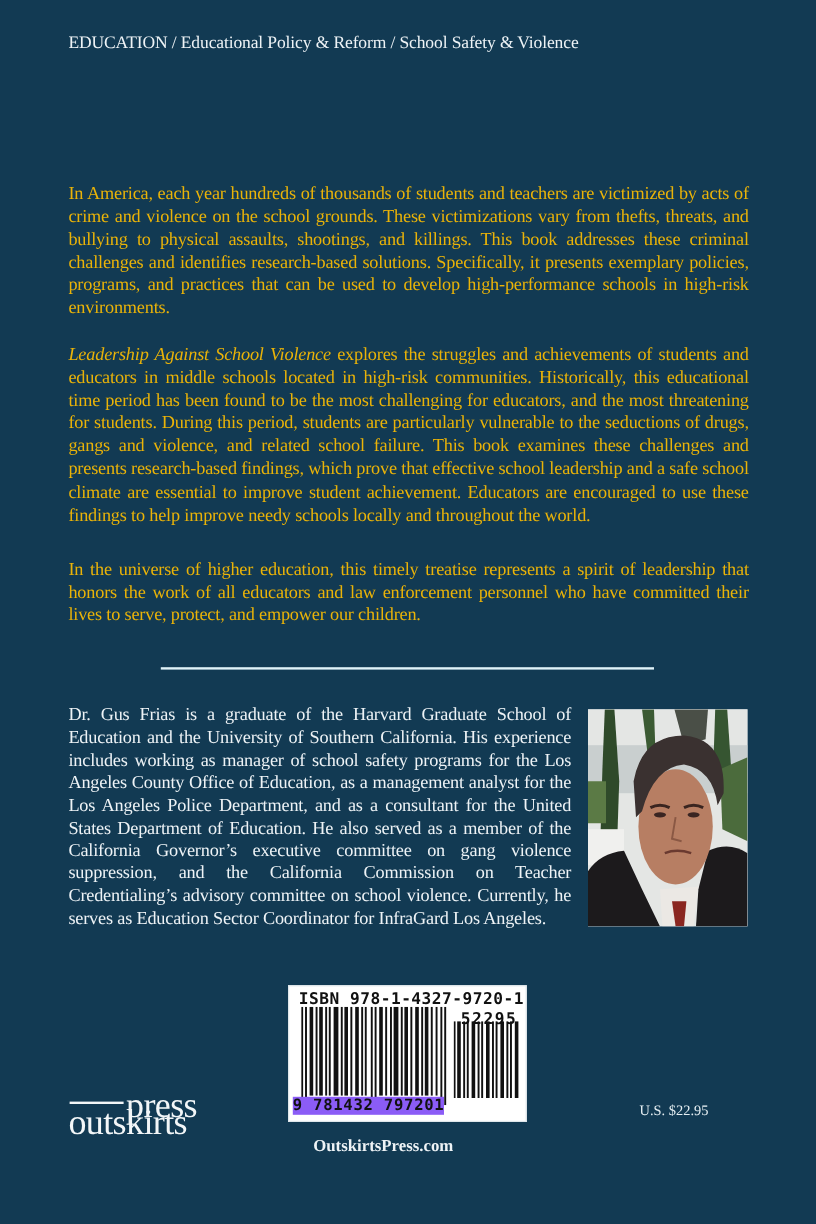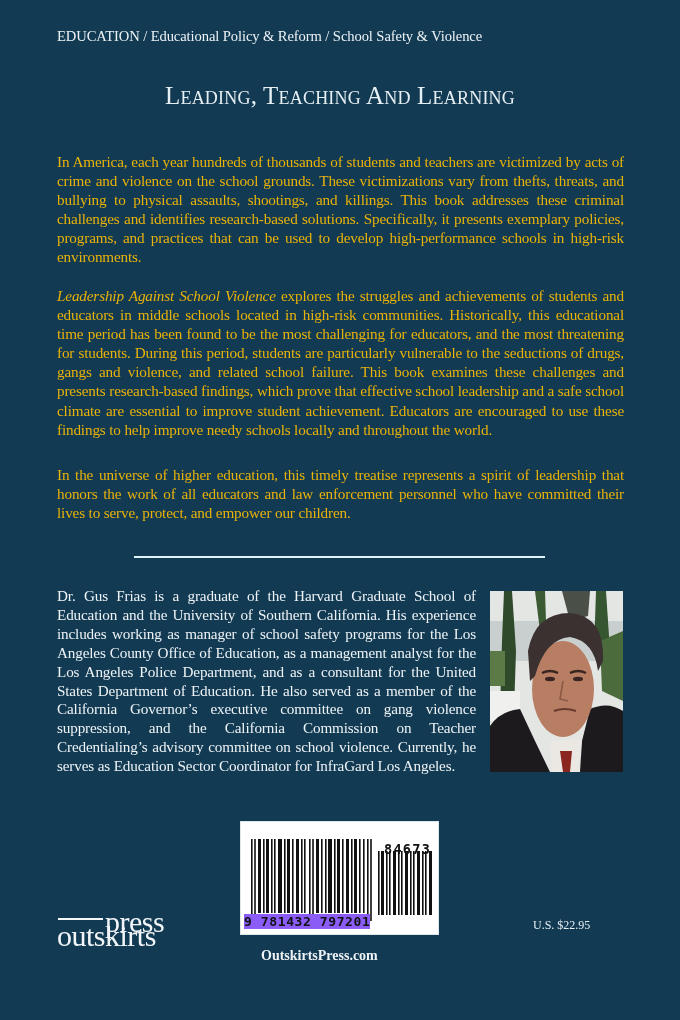--- a/index.html
+++ b/index.html
@@ -87,21 +87,20 @@
     }
   </style>
 </head>
 <body>
 
 <div>
 
   <div class="category">EDUCATION / Educational Policy &amp; Reform / School Safety &amp; Violence</div>
 
   <div class="title">
-    <div>Leading, Teaching And Learning</div>
   </div>
 
   <p class="para p1">In America, each year hundreds of thousands of students and teachers are victimized by acts of crime and violence on the school grounds.  These victimizations vary from thefts, threats, and bullying to physical assaults, shootings, and killings. This book addresses these criminal challenges and identifies research-based solutions. Specifically, it presents exemplary policies, programs, and practices that can be used to develop high-performance schools in high-risk environments.</p>
 
   <p class="para p2"><i>Leadership Against School Violence</i><span> explores the struggles and achievements of students and educators in middle schools located in high-risk communities. Historically, this educational time period has been found to be the most challenging for educators, and the most threatening for students.  During this period, students are particularly vulnerable to the seductions of drugs, gangs and violence, and related school failure. This book examines these challenges and presents research-based findings, which prove that effective school leadership and a safe school climate are essential to improve student achievement. Educators are encouraged to use these findings to help improve needy schools locally and throughout the world.</span></p>
 
   <p class="para p3">In the universe of higher education, this timely treatise represents a spirit of leadership that honors the work of all educators and law enforcement personnel who have committed their lives to serve, protect, and empower our children.</p>
 
   <div class="divider"></div>
 
@@ -127,21 +126,22 @@
       <path d="M52 82 Q60 78 68 82" stroke="#3a2520" stroke-width="2.5" fill="none"></path>
       <path d="M80 82 Q88 78 96 82" stroke="#3a2520" stroke-width="2.5" fill="none"></path>
       <ellipse cx="60" cy="88" rx="5" ry="2.2" fill="#3a2522"></ellipse>
       <ellipse cx="88" cy="88" rx="5" ry="2.2" fill="#3a2522"></ellipse>
       <path d="M73 90 L70 108 L78 110" stroke="#8a5844" stroke-width="1.6" fill="none"></path>
       <path d="M64 120 Q74 116 86 120" stroke="#6a3a30" stroke-width="2" fill="none"></path>
     </svg>
   </div>
 
   <div class="barcode-box">
-    <div class="supp-text">84673</div>
+    <div class="isbn-text">ISBN 978-1-4327-9720-1</div>
+    <div class="supp-text">52295</div>
     <svg class="bars-main" width="124" height="82" viewBox="0 0 124 82">
       <g fill="#111">
         <rect x="0" y="0" width="1.6" height="82"></rect>
           <rect x="3.2" y="0" width="1.6" height="82"></rect>
         <rect x="7" y="0" width="3" height="74"></rect>
           <rect x="12" y="0" width="1.6" height="74"></rect>
         <rect x="15" y="0" width="3" height="74"></rect>
           <rect x="20" y="0" width="1.6" height="74"></rect>
         <rect x="23" y="0" width="1.6" height="74"></rect>
           <rect x="27" y="0" width="4" height="74"></rect>

